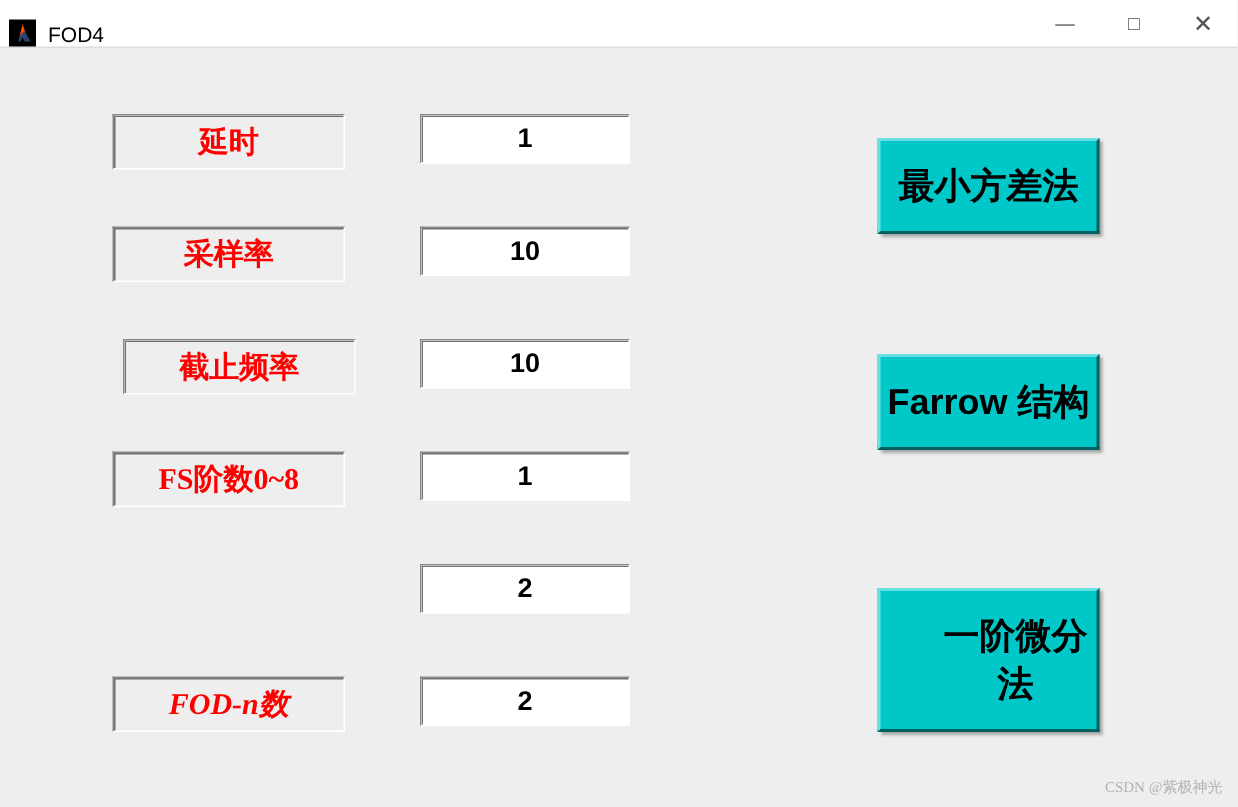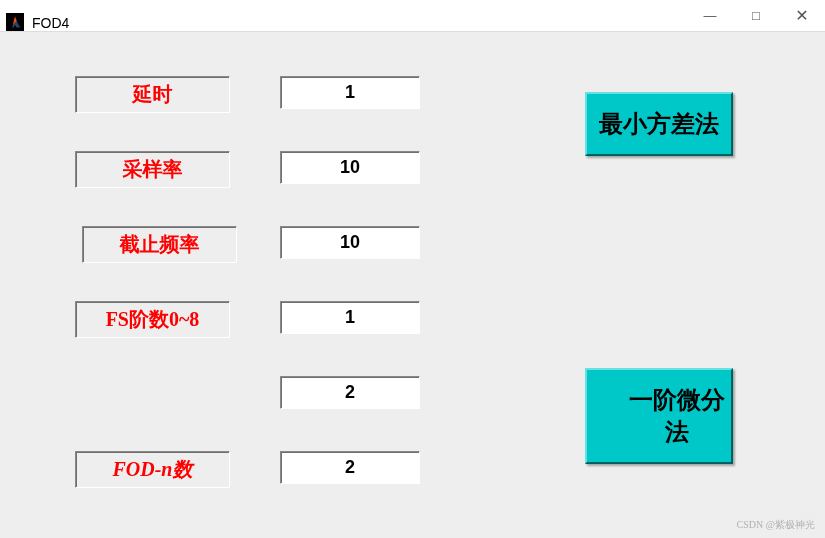--- a/index.html
+++ b/index.html
@@ -168,16 +168,17 @@
   </div>
 
   <div class="label-row" style="left:75px; top:419px;font-style:italic;">
     <div class="param-label">FOD-n数</div>
   </div>
   <div class="label-row" style="left:280px; top:419px;">
     <div class="param-input">2</div>
   </div>
 
   <div class="action-btn" style="left:585px; top:60px;">最小方差法</div>
-  <div class="action-btn" style="left:585px; top:336px;padding-left:36px;">一阶微分法</div>
+  <div class="action-btn" style="left:585px; top:204px;">Farrow 结构</div>
+  <div class="action-btn" style="left:585px; top:360px;padding-left:36px;">一阶微分法</div>
 
   <div class="watermark">CSDN @紫极神光</div>
 </div>
 
 </body></html>

